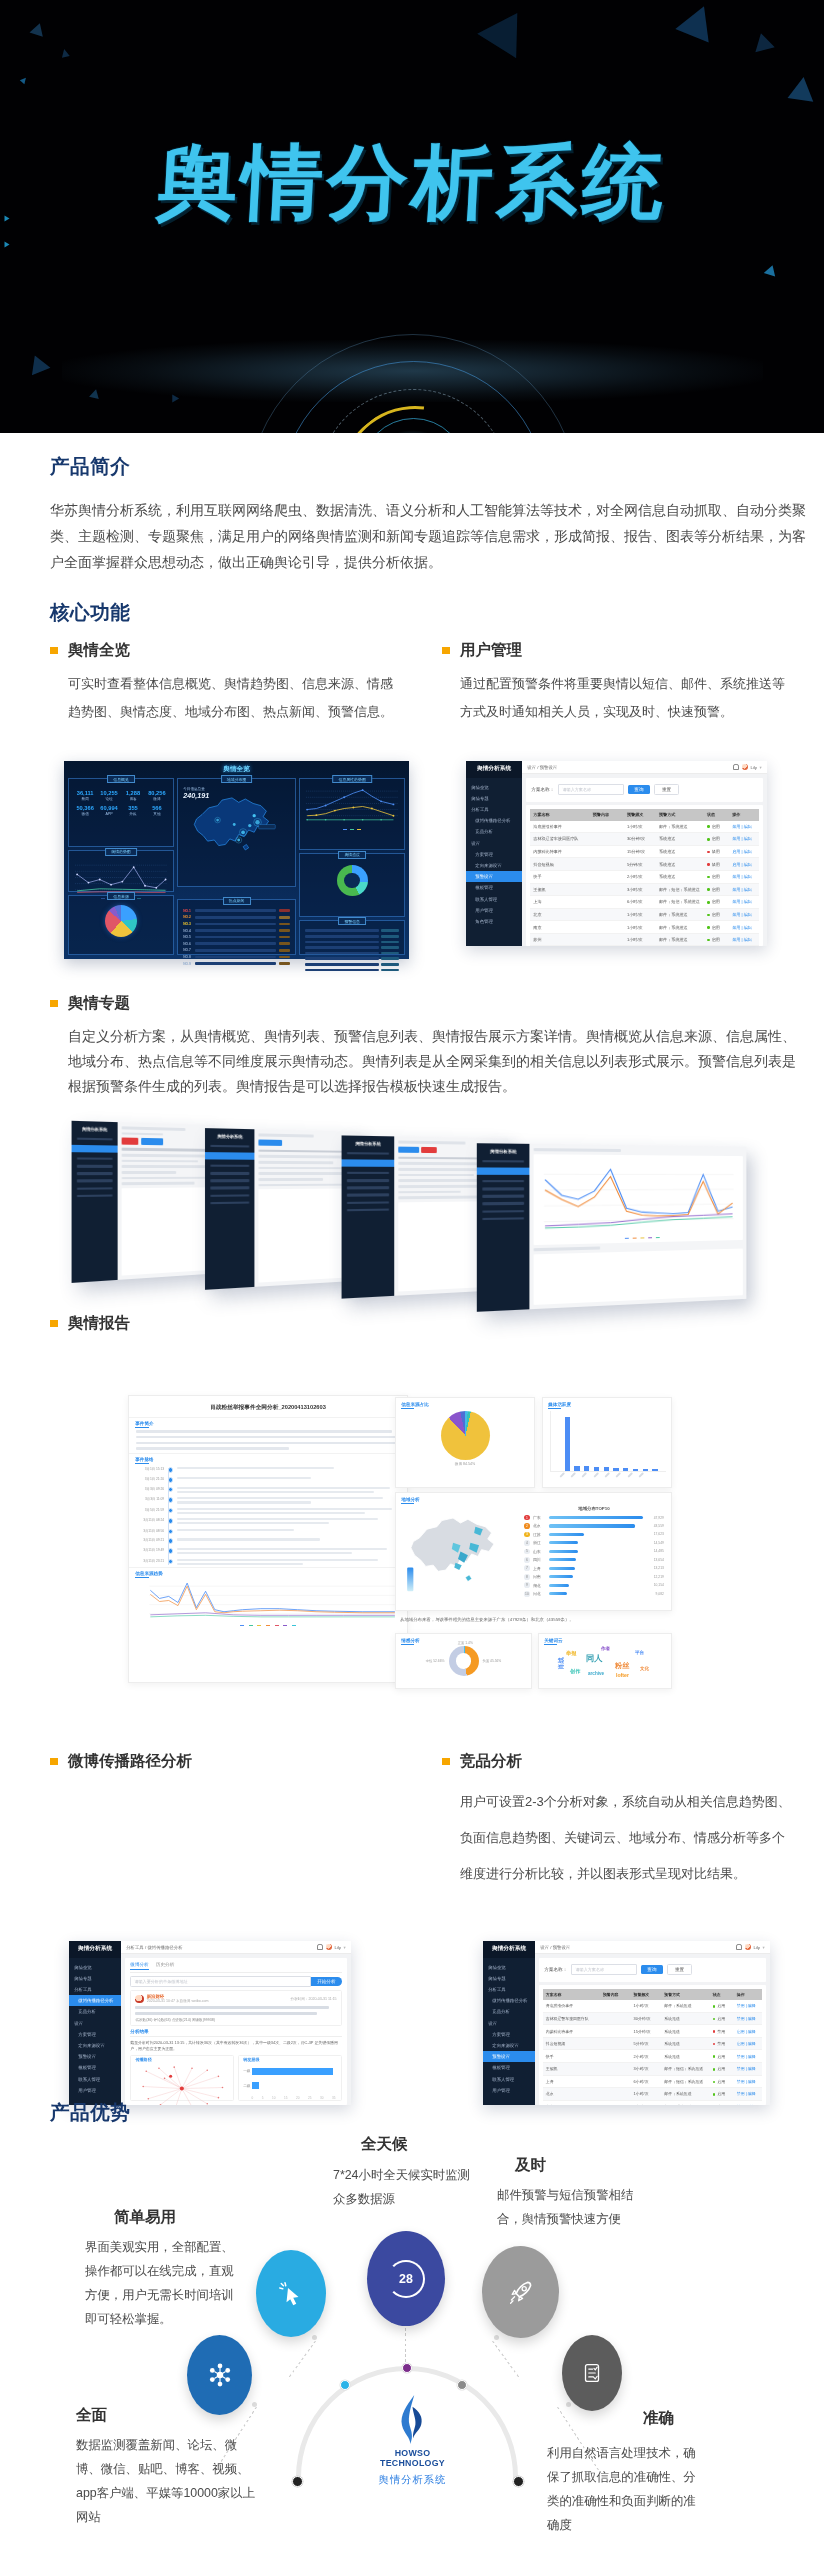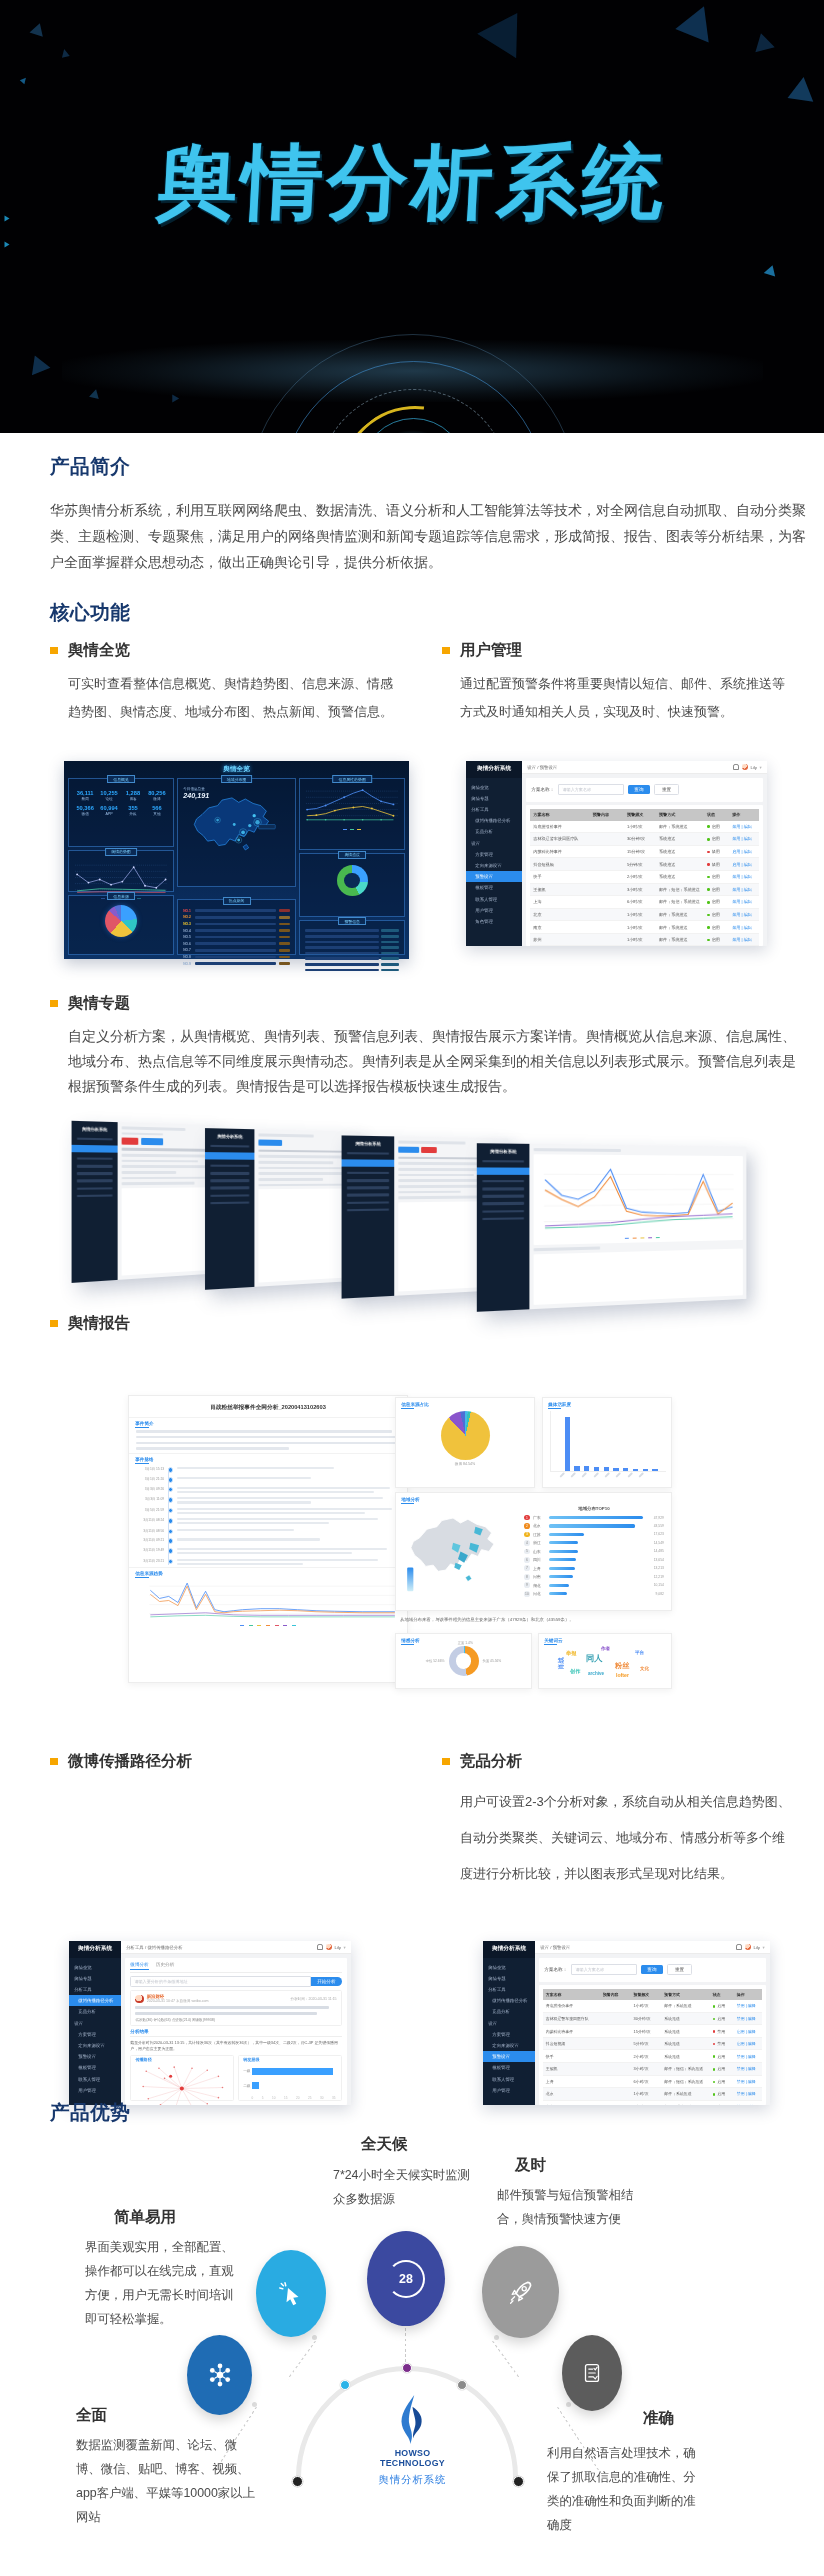--- a/index.html
+++ b/index.html
@@ -970,21 +970,21 @@
 
   <div class="feat" style="left:50px;top:1751px;">
     <span class="sq"></span>
     <span>微博传播路径分析</span>
   </div>
 
   <div class="feat" style="left:442px;top:1751px;">
     <span class="sq"></span>
     <span>竞品分析</span>
   </div>
-  <div class="fdesc" style="left:460px;top:1784px;width:335px;line-height:36px;">用户可设置2-3个分析对象，系统自动从相关信息趋势图、自动分类聚类、关键词云、地域分布、情感分析等多个维度进行分析比较，并以图表形式呈现对比结果。</div>
+  <div class="fdesc" style="left:460px;top:1784px;width:335px;line-height:36px;">用户可设置2-3个分析对象，系统自动从相关信息趋势图、负面信息趋势图、关键词云、地域分布、情感分析等多个维度进行分析比较，并以图表形式呈现对比结果。</div>
 
   <div class="win" style="left:69px;top:1941px;width:282px;height:164px;">
     <div class="side" style="width:52px;">
       <div class="slogo">舆情分析系统</div>
       <ul>
         <li>舆情全览</li>
         <li>舆情专题</li>
         <li>分析工具</li>
         <li class="sub on">微博传播路径分析</li>
         <li class="sub">竞品分析</li>

